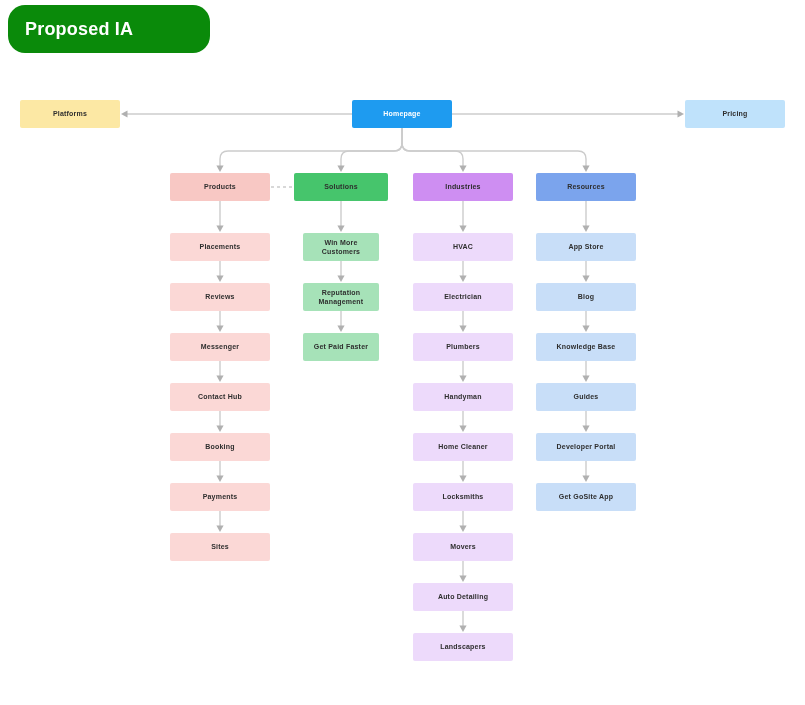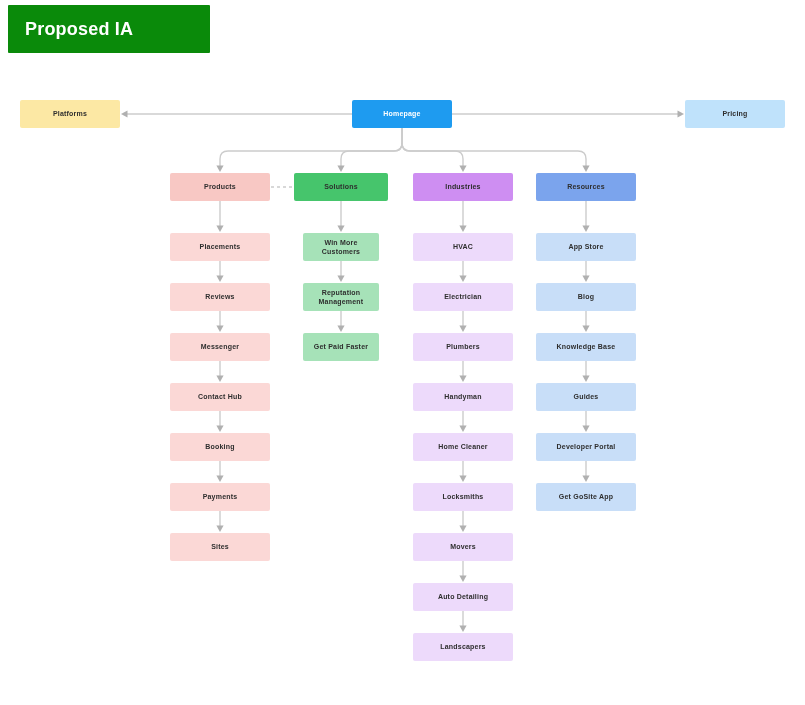--- a/index.html
+++ b/index.html
@@ -1,21 +1,21 @@
 <!DOCTYPE html>
 <html><head>
 <meta charset="utf-8">
 <style>
   html,body{margin:0;padding:0;background:#ffffff;}
   body{width:805px;height:705px;overflow:hidden;font-family:"Liberation Sans",sans-serif;}
   .canvas{position:relative;width:805px;height:705px;background:#ffffff;}
   #connector-layer{position:absolute;left:0;top:0;pointer-events:none;}
   .title-banner{
     position:absolute;left:8px;top:5px;width:202px;height:48px;
-    border-radius:1px;display:flex;align-items:center;
+    border-radius:17px;display:flex;align-items:center;
     padding-left:17px;box-sizing:border-box;
     font-size:18px;font-weight:bold;letter-spacing:.2px;
   }
   .node{
     position:absolute;display:flex;align-items:center;justify-content:center;
     text-align:center;font-weight:bold;font-size:7px;letter-spacing:.2px;
     line-height:1.35;border-radius:2px;padding:2px 3px;box-sizing:border-box;
     cursor:default;
   }
 </style>

